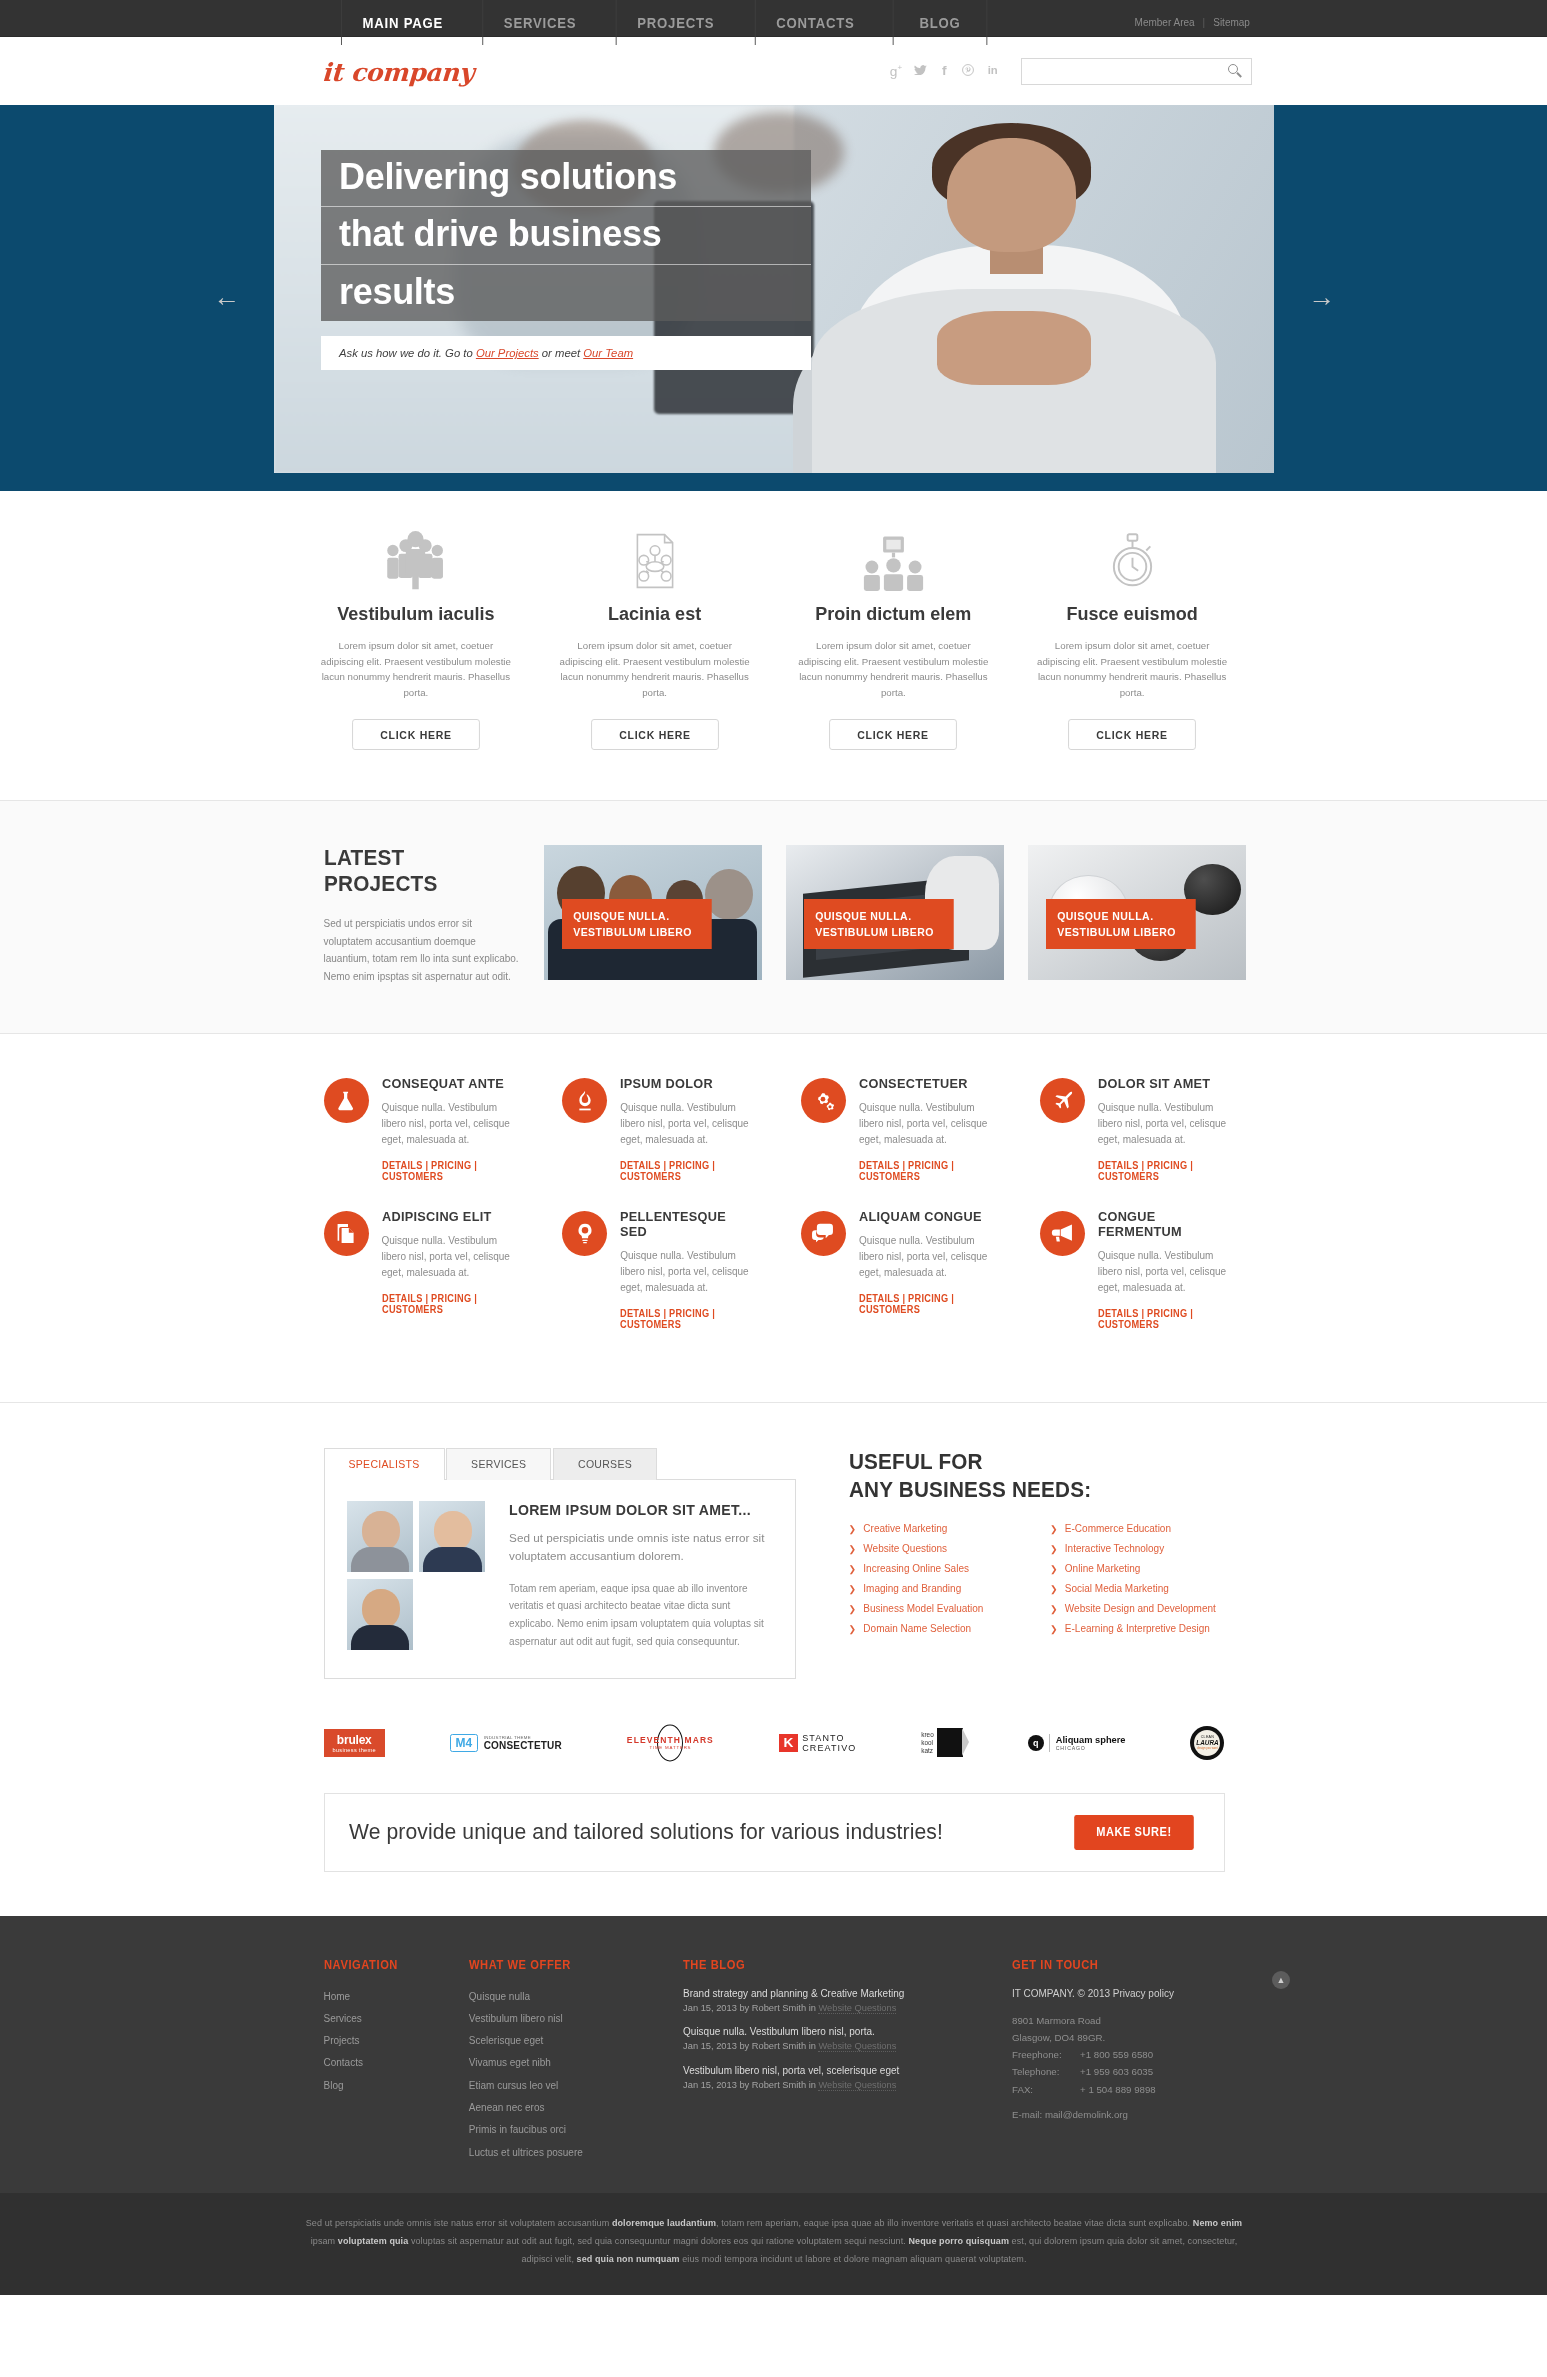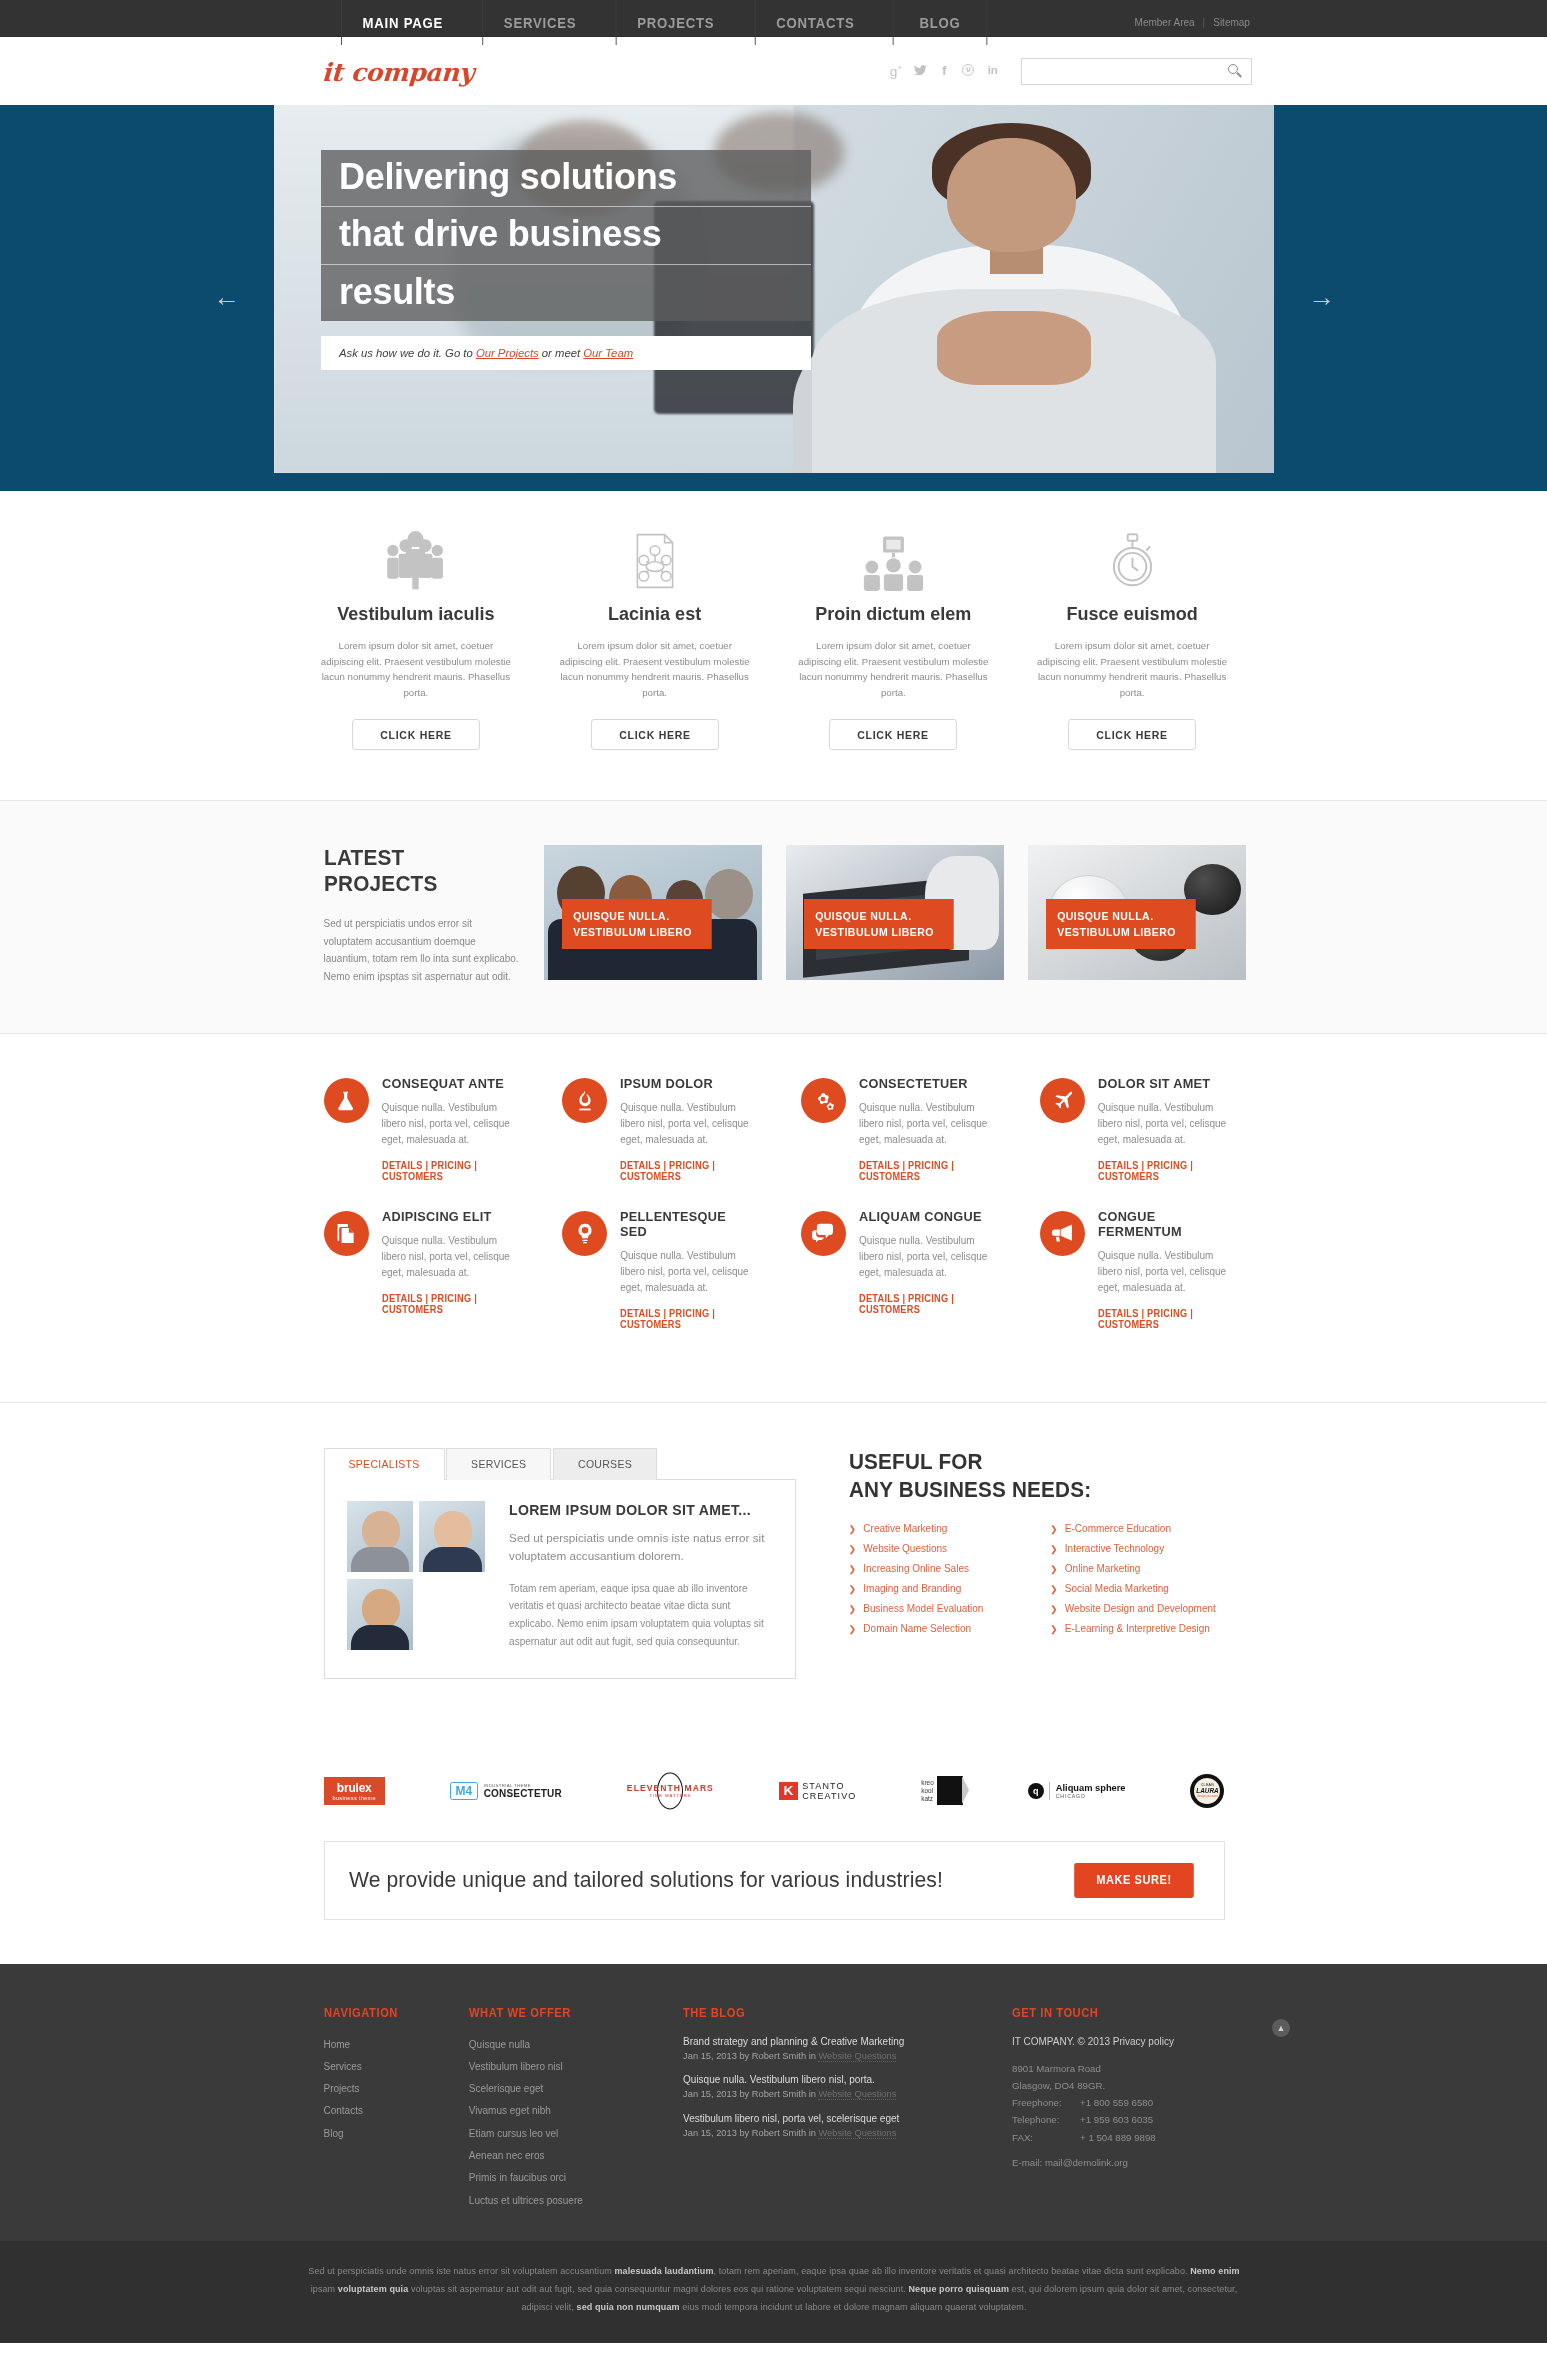--- a/index.html
+++ b/index.html
@@ -214,21 +214,21 @@
     transform: scaleX(0.94); transform-origin:left;
   }
   .useful-cols { display: flex; }
   .useful-cols ul { list-style: none; width: 50%; }
   .useful-cols li { margin-bottom: 9px; font-size: 10px; }
   .useful-cols li a { color: #e0603c; text-decoration: none; }
   .chev { color: #e0603c; margin-right: 7.3px; font-size: 9px; }
 
   
   .partners { width: 955px; margin: 0 auto; padding: 14.5px 0 21px 0; display: flex; align-items: center; justify-content: space-between; padding-left: 27px; padding-right: 27px; }
-  .partner { height: 35px; display: flex; align-items: center; justify-content: flex-start; margin-top: 48px; }
+  .partner { height: 35px; display: flex; align-items: center; justify-content: flex-start; }
   .lg-brulex { background:#d94a2b; color:#fff; padding:4px 9px; text-align:center; }
   .lg-brulex b { display:block; font-size:12px; font-weight:bold; letter-spacing:-0.2px;}
   .lg-brulex i { display:block; font-size:5.6px; font-style:normal; letter-spacing:0.3px; }
   .lg-m4 { display:flex; align-items:center; gap:5.6px; }
   .lg-m4 .m4box { border:1.6px solid #3fa9e5; color:#3fa9e5; font-weight:bold; font-size:12px; padding:0.8px 4.8px; border-radius:2.4px;}
   .lg-m4 .m4tx b { display:block; font-size:10px; color:#222; letter-spacing:0.2px;}
   .lg-m4 .m4tx i { display:block; font-size:4.4px; color:#666; font-style:normal; letter-spacing:0.3px;}
   .lg-eleven { position:relative; text-align:center; }
   .lg-eleven .oval { position:absolute; left:50%; top:50%; transform:translate(-50%,-50%); width:26px; height:37px; border:1.6px solid #111; border-radius:50%; }
   .lg-eleven b { display:block; font-size:8.5px; color:#d4382a; letter-spacing:1.1px; font-weight:bold; position:relative;}
@@ -834,20 +834,20 @@
           <span class="lbl">FAX:</span><span>+ 1 504 889 9898</span>
         </div>
         <div class="mail">E-mail: mail@demolink.org</div>
       </div>
     </div>
     <div class="totop">▲</div>
   </footer>
 
   <div class="copybar">
     <div class="copy-inner">
-      <p><span>Sed ut perspiciatis unde omnis iste natus error sit voluptatem accusantium </span><b>malesuada laudantium</b><span>, totam rem aperiam, eaque ipsa quae ab illo inventore veritatis et quasi architecto beatae vitae dicta sunt explicabo. </span><b>Nemo enim</b></p>
+      <p><span>Sed ut perspiciatis unde omnis iste natus error sit voluptatem accusantium </span><b>doloremque laudantium</b><span>, totam rem aperiam, eaque ipsa quae ab illo inventore veritatis et quasi architecto beatae vitae dicta sunt explicabo. </span><b>Nemo enim</b></p>
       <p><span>ipsam </span><b>voluptatem quia</b><span> voluptas sit aspernatur aut odit aut fugit, sed quia consequuntur magni dolores eos qui ratione voluptatem sequi nesciunt. </span><b>Neque porro quisquam</b><span> est, qui dolorem ipsum quia dolor sit amet, consectetur,</span></p>
       <p><span>adipisci velit, </span><b>sed quia non numquam</b><span> eius modi tempora incidunt ut labore et dolore magnam aliquam quaerat voluptatem.</span></p>
     </div>
   </div>
 
 </div>
 
 
 </body></html>

